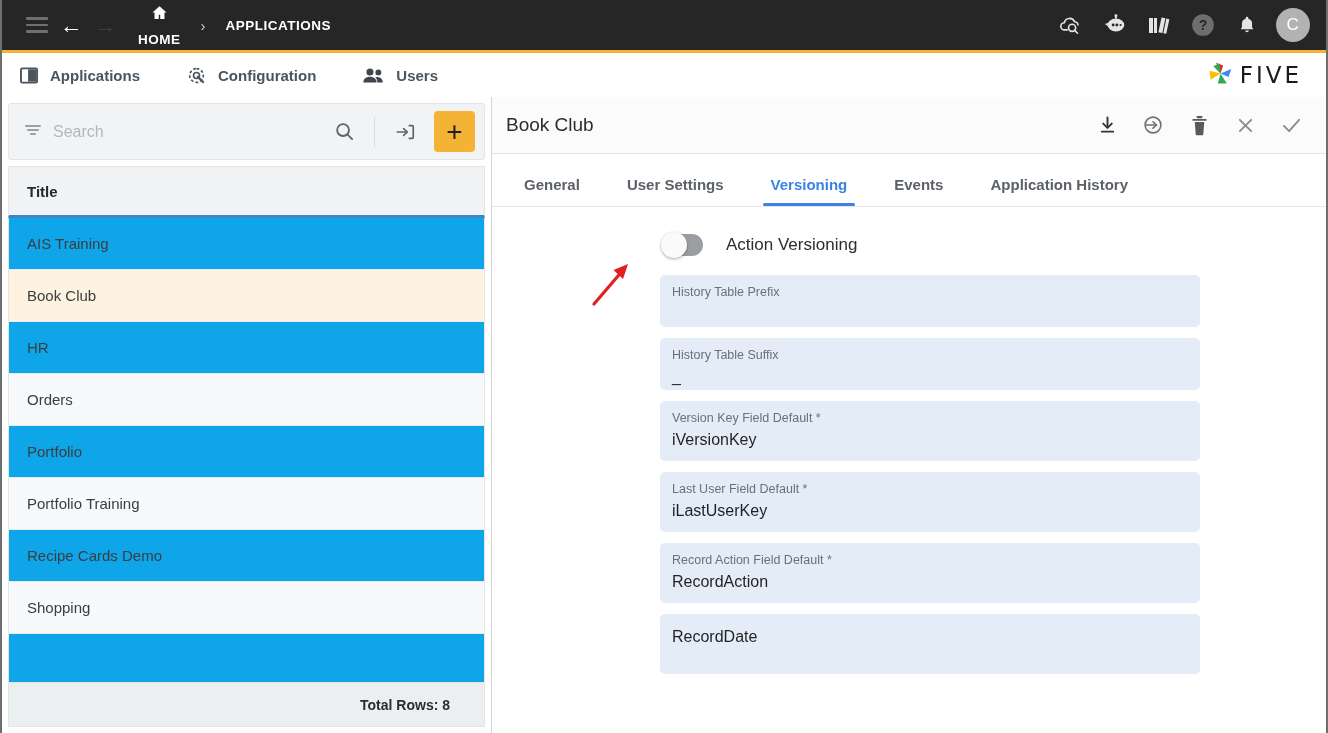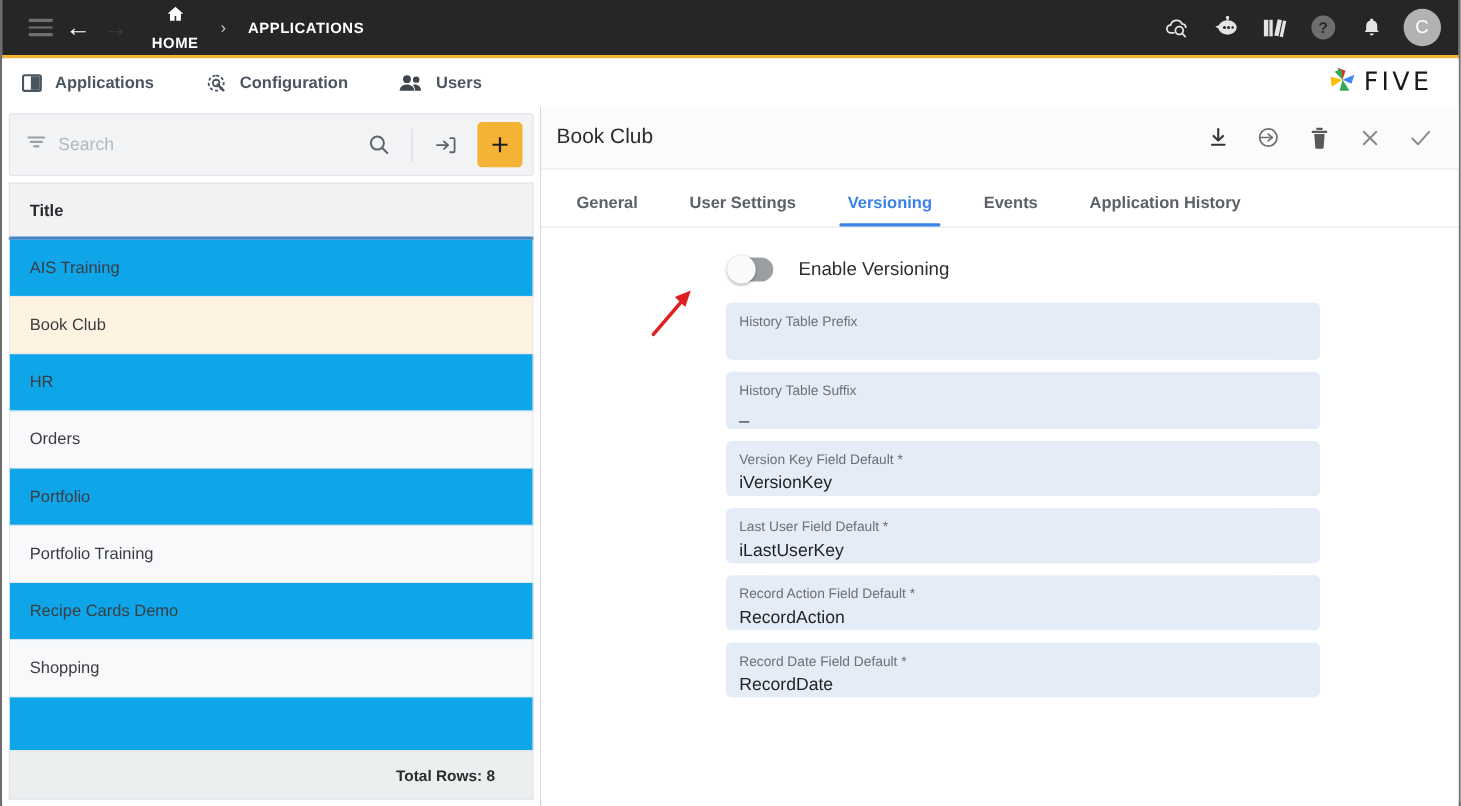--- a/index.html
+++ b/index.html
@@ -210,21 +210,21 @@
     box-shadow: 0 1px 3px rgba(0,0,0,.35);
   }
   .toggle-label { font-size: 17px; color: #2b2d2f; }
 
   .fields { margin-left: 168px; width: 540px; margin-top: 19px; }
   .field {
     background: #e3ecf7;
     border-radius: 5px;
     padding: 10px 12px 0 12px;
     margin-bottom: 11px;
-    height: 50px;
+    height: 60px;
   }
   .field.tall { height: 52px; }
   .field-label { font-size: 12.5px; color: #6b7079; line-height: 1.25; }
   .field-value { font-size: 16px; color: #1f2124; margin-top: 4px; }
 
   
   .annot {
     position: absolute;
     left: 586px; top: 262px;
     width: 46px; height: 46px;
@@ -463,21 +463,21 @@
         <div class="tab">Events</div>
         <div class="tab">Application History</div>
       </div>
 
       <div class="formarea">
 
         <div class="toggle-row">
           <div class="toggle">
             <div class="knob"></div>
           </div>
-          <div class="toggle-label">Enable Versioning</div>
+          <div class="toggle-label">Action Versioning</div>
         </div>
 
         <div class="fields">
           <div class="field tall">
             <div class="field-label">History Table Prefix</div>
             <div class="field-value"></div>
           </div>
           <div class="field tall">
             <div class="field-label">History Table Suffix</div>
             <div class="field-value">_</div>
@@ -488,21 +488,20 @@
           </div>
           <div class="field">
             <div class="field-label">Last User Field Default *</div>
             <div class="field-value">iLastUserKey</div>
           </div>
           <div class="field">
             <div class="field-label">Record Action Field Default *</div>
             <div class="field-value">RecordAction</div>
           </div>
           <div class="field">
-            <div class="field-label">Record Date Field Default *</div>
             <div class="field-value">RecordDate</div>
           </div>
         </div>
       </div>
     </div>
   </div>
 
   <div class="annot">
     <svg width="46" height="46" viewBox="0 0 46 46">
       <line x1="6" y1="42" x2="36" y2="7" stroke="#e02020" stroke-width="3.2" stroke-linecap="round"></line>

